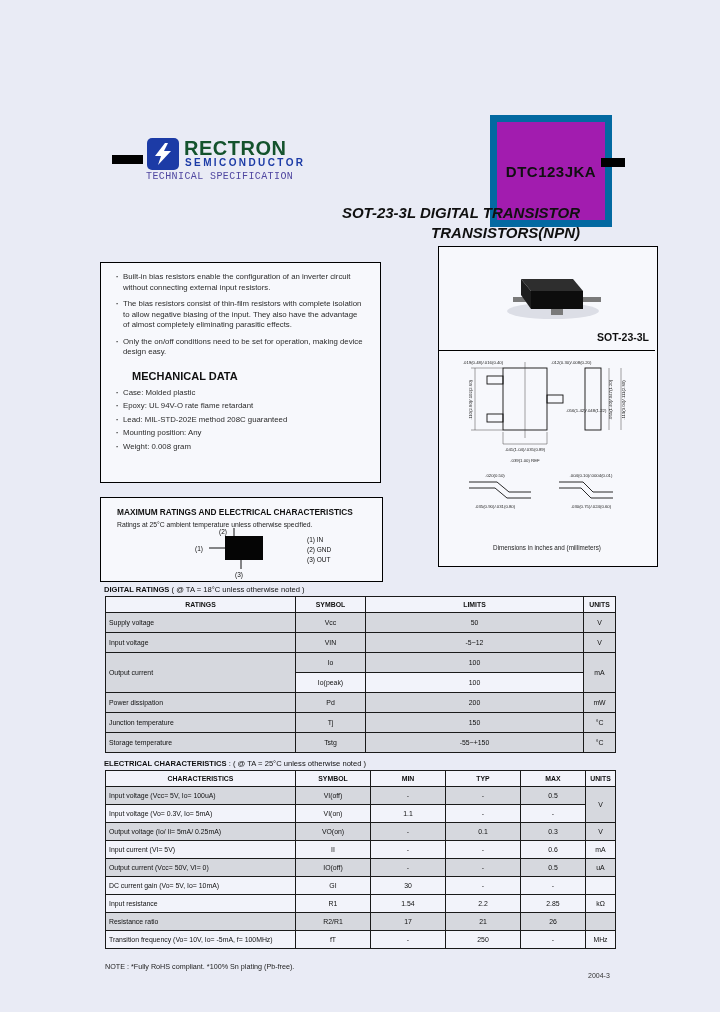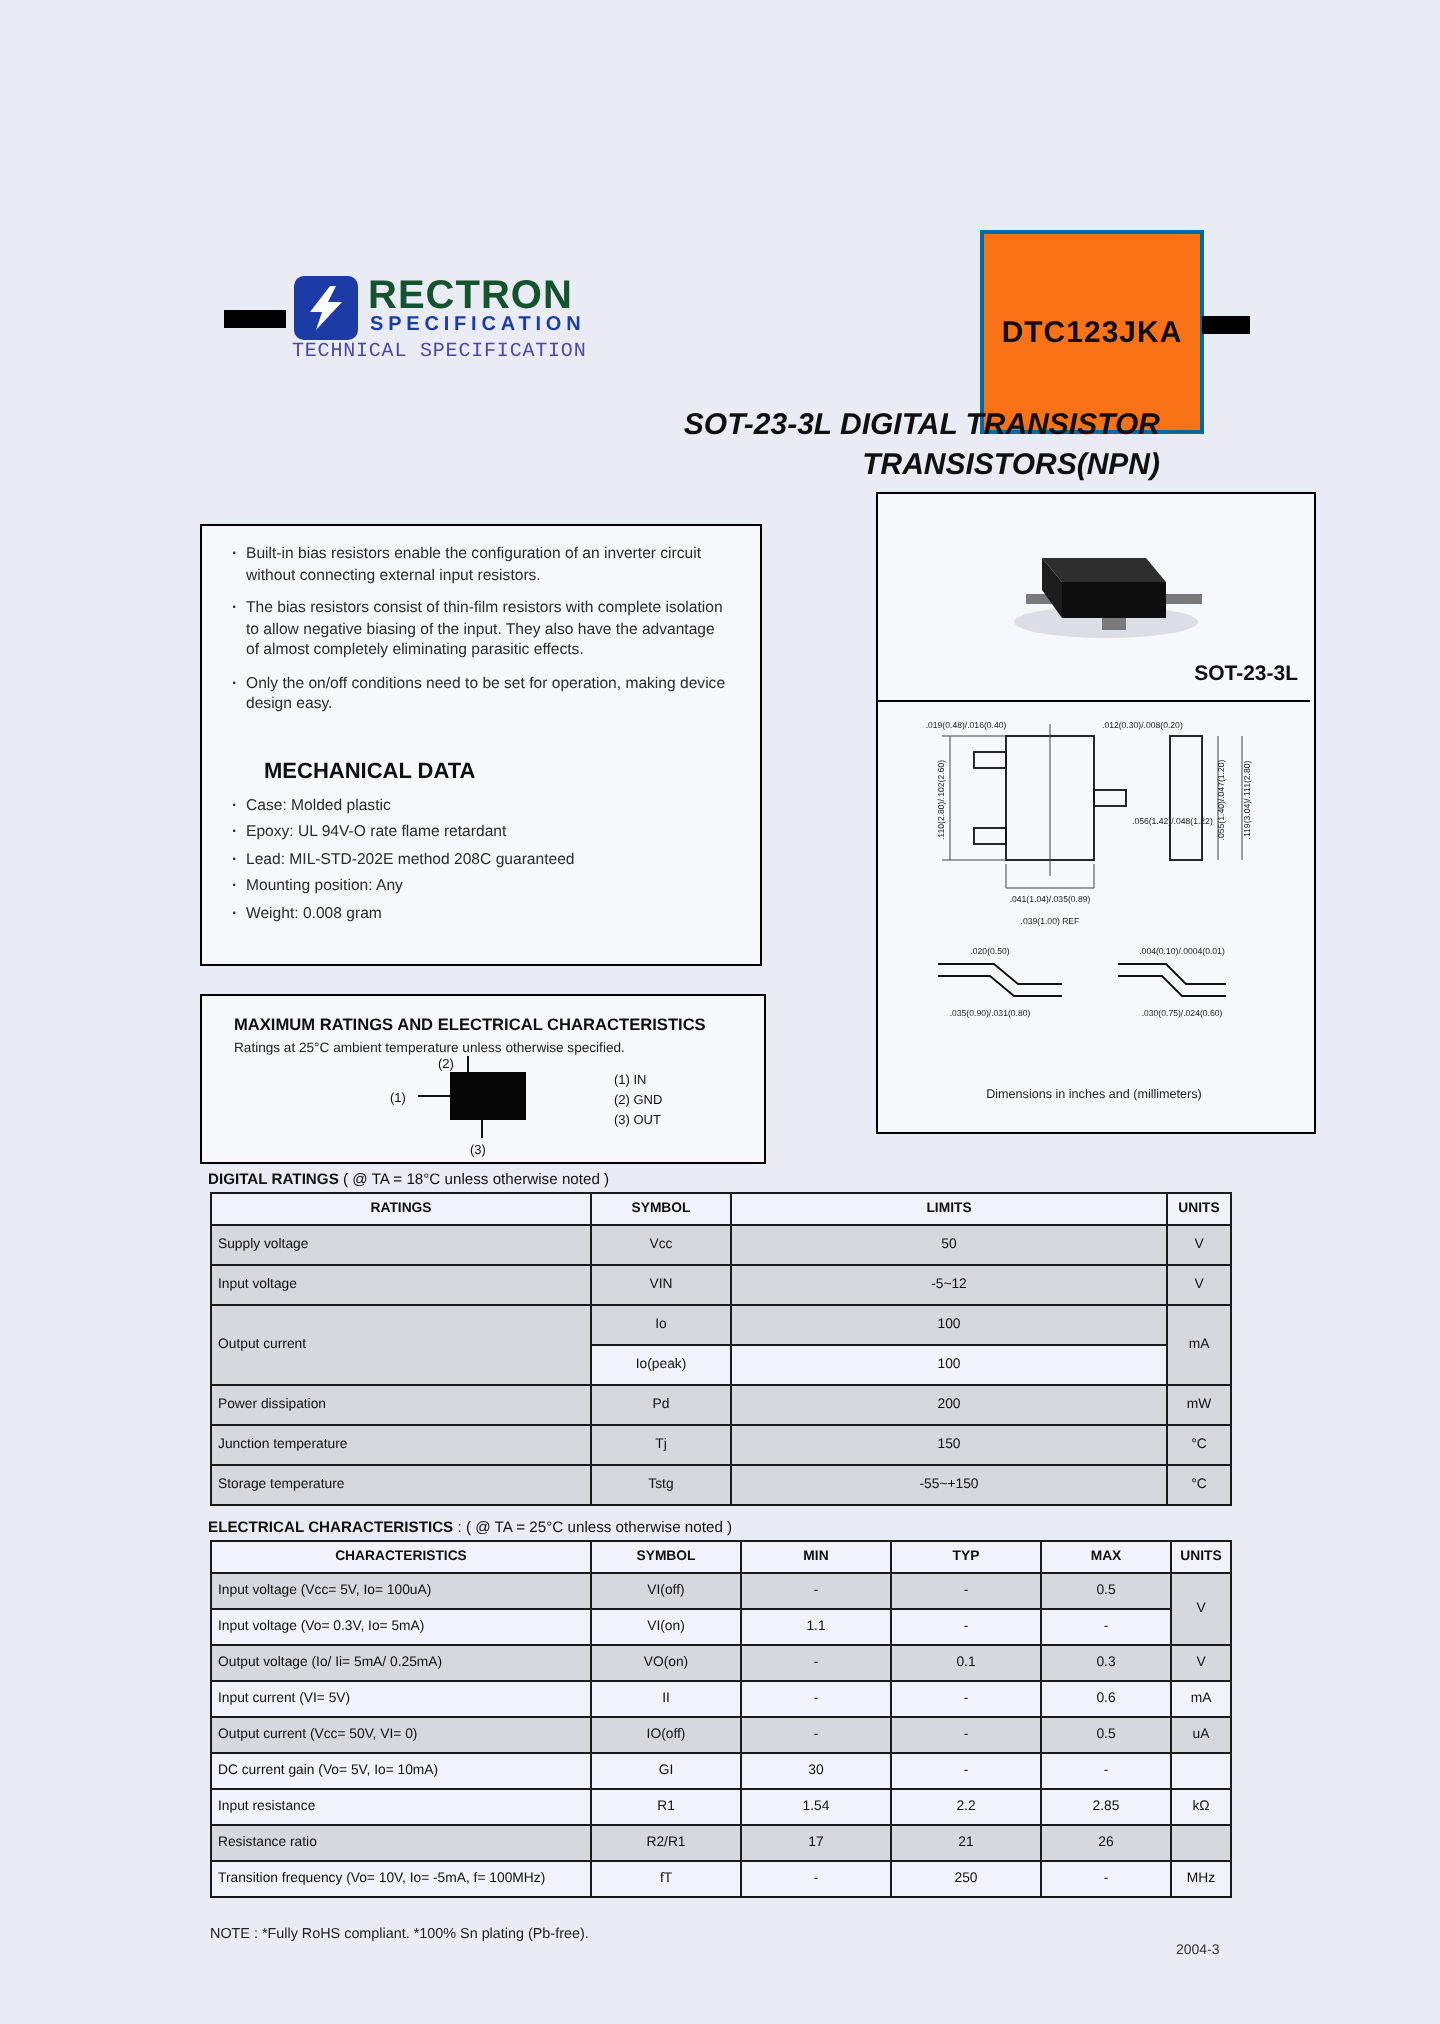--- a/index.html
+++ b/index.html
@@ -4,21 +4,21 @@
 <style>
   html,body{margin:0;padding:0;}
   body{width:720px;height:1012px;position:relative;background:#e9ebf5;
        font-family:"Liberation Sans","DejaVu Sans",sans-serif;color:#101010;overflow:hidden;}
   .abs{position:absolute;}
   .bar{background:#000;}
   .panel{border:1px solid #000;background:#f7f8fc;}
   .brand{font-weight:bold;color:#14532d;font-size:20px;letter-spacing:.5px;}
   .brandsub{font-weight:bold;color:#1c3ba6;font-size:10px;letter-spacing:2.4px;}
   .tagline{color:#4f46a0;font-size:10px;letter-spacing:.4px;}
-  .partbox{border:2px solid #0369a1;background:#f97316;display:flex;align-items:center;justify-content:center;
+  .partbox{border:7px solid #0369a1;background:#a21caf;display:flex;align-items:center;justify-content:center;
            font-weight:bold;font-size:15px;letter-spacing:.5px;}
   .title{font-style:italic;font-weight:bold;font-size:15px;line-height:1.3;text-align:right;}
   h3.sec{font-size:11px;font-weight:bold;margin:0 0 6px 2px;}
   ul.blist{list-style:none;margin:0;padding:0 4px 0 4px;}
   ul.blist li{font-size:7.8px;line-height:1.35;margin-bottom:6px;color:#2b2b2b;position:relative;padding-left:8px;}
   ul.blist li::before{content:"·";font-weight:bold;position:absolute;left:1px;top:0;}
   ul.mlist li{margin-bottom:3px;}
   .cap{font-size:7.6px;color:#111;}
   .cap .b{font-weight:bold;}
   table.spec{border-collapse:collapse;table-layout:fixed;width:510px;background:#f2f3fa;}
@@ -43,40 +43,40 @@
 <body>
 
 <div class="abs bar" style="left:112px;top:155px;width:31px;height:9px;"></div>
 
 <svg class="abs" style="left:146px;top:137px;" width="34" height="34" viewBox="0 0 34 34">
   <rect x="1" y="1" width="32" height="32" rx="5" fill="#1c3ba6"></rect>
   <polygon points="19,6 9,19 15,19 12,28 25,14 18,14 22,6" fill="#ffffff"></polygon>
 </svg>
 
 <div class="abs brand" style="left:184px;top:137px;">RECTRON</div>
-<div class="abs brandsub" style="left:185px;top:157px;">SPECIFICATION</div>
+<div class="abs brandsub" style="left:185px;top:157px;">SEMICONDUCTOR</div>
 <div class="abs tagline" style="left:146px;top:171px;font-family:Liberation Mono, monospace;">TECHNICAL SPECIFICATION</div>
 
 <div class="abs partbox" style="left:490px;top:115px;width:108px;height:98px;">
   <span>DTC123JKA</span>
 </div>
 <div class="abs bar" style="left:601px;top:158px;width:24px;height:9px;"></div>
 
 <div class="abs title" style="left:100px;top:203px;width:480px;">
   <div>SOT-23-3L  DIGITAL TRANSISTOR</div>
   <div>TRANSISTORS(NPN)</div>
 </div>
 
 <div class="abs panel" style="left:100px;top:262px;width:281px;height:221px;padding:9px 10px;box-sizing:border-box;">
   <ul class="blist">
       <li>Built-in bias resistors enable the configuration of an inverter circuit without connecting external input resistors.</li>
       <li>The bias resistors consist of thin-film resistors with complete isolation to allow negative biasing of the input. They also have the advantage of almost completely eliminating parasitic effects.</li>
       <li>Only the on/off conditions need to be set for operation, making device design easy.</li>
     </ul>
-  <h3 class="sec" style="margin-top:22px;padding-left:19px;">MECHANICAL DATA</h3>
+  <h3 class="sec" style="margin-top:12px;padding-left:19px;">MECHANICAL DATA</h3>
   <ul class="blist mlist">
       <li>Case: Molded plastic</li>
       <li>Epoxy: UL 94V-O rate flame retardant</li>
       <li>Lead: MIL-STD-202E method 208C guaranteed</li>
       <li>Mounting position: Any</li>
       <li>Weight: 0.008 gram</li>
     </ul>
 </div>
 
 <div class="abs panel" style="left:398px;top:246px;width:218px;height:319px;margin-left:40px;">

